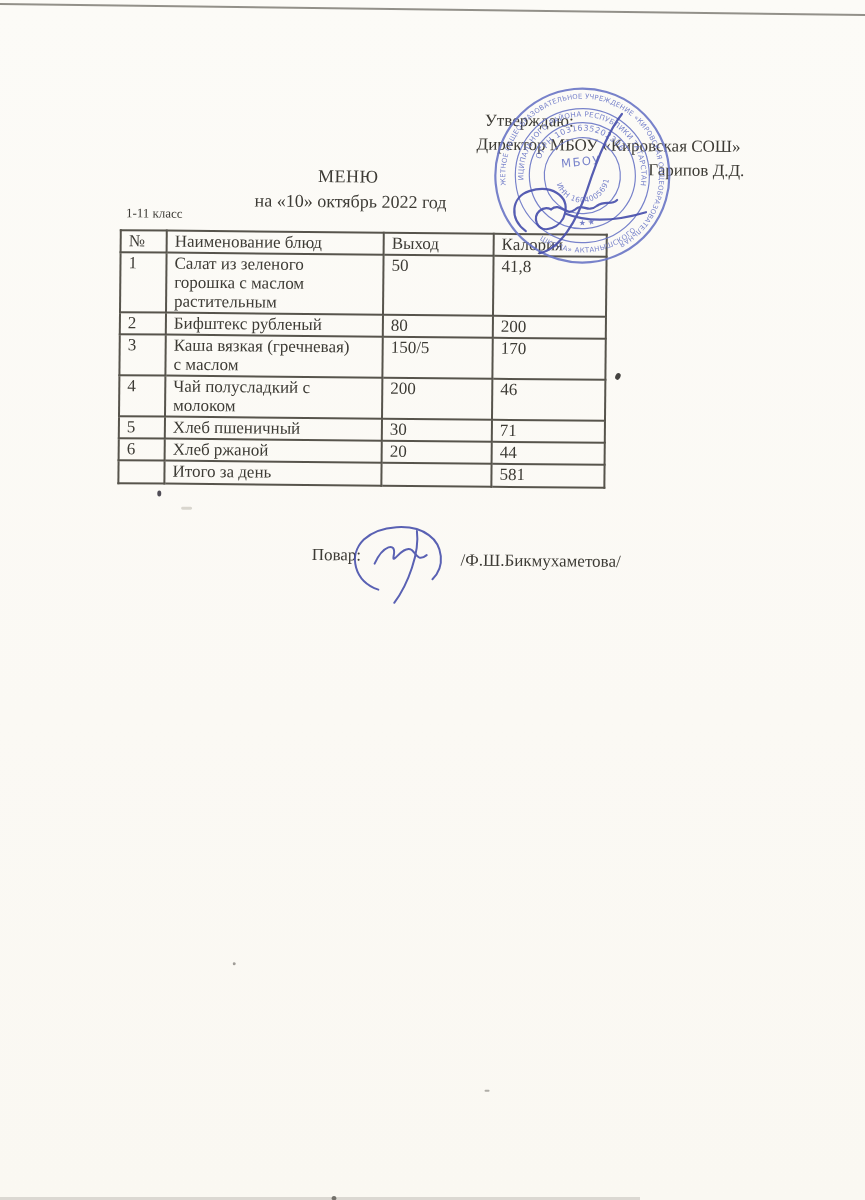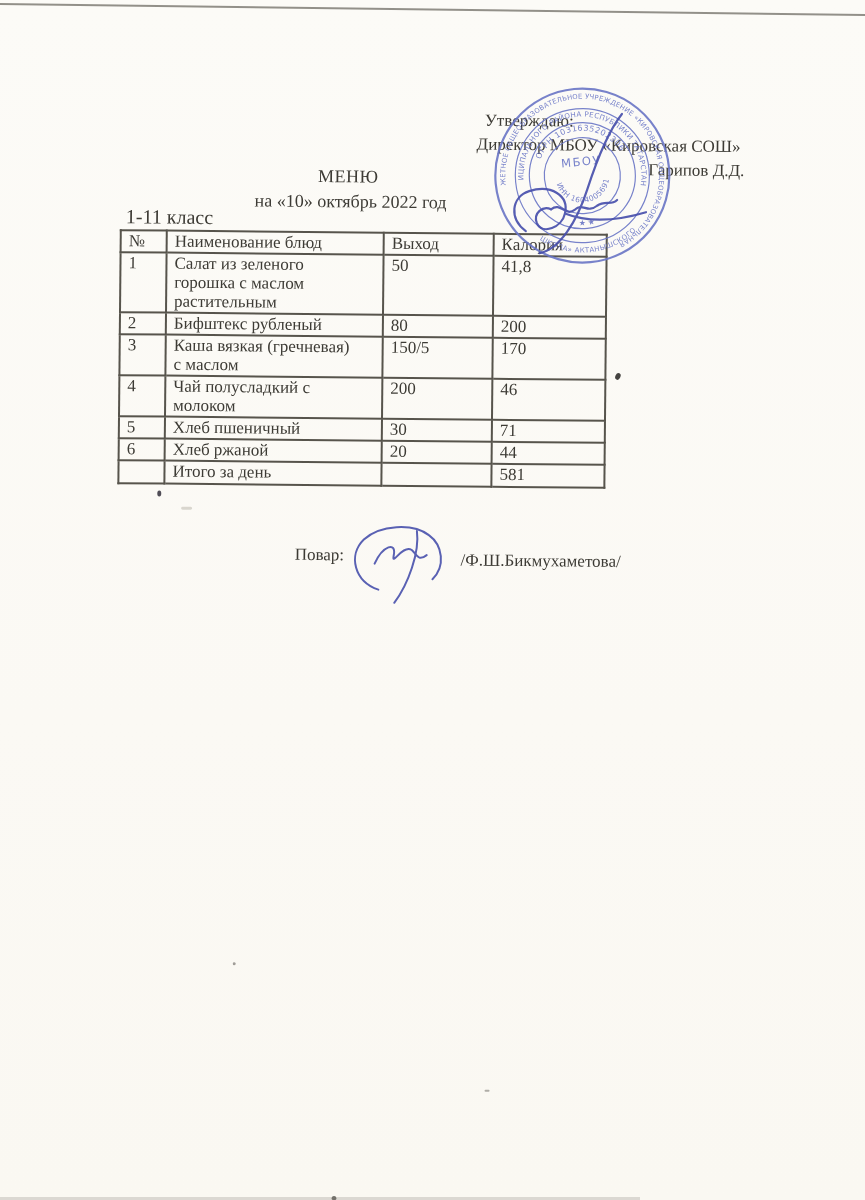--- a/index.html
+++ b/index.html
@@ -22,34 +22,34 @@
   
   .approval{position:absolute;left:478px;top:104px;width:270px;
     font-size:17px;line-height:24px;}
   .approval .l1{padding-left:8px;}
   .approval .l3{text-align:right;padding-right:2px;}
   
   .title{position:absolute;left:130px;top:163px;width:440px;text-align:center;
     font-size:18px;letter-spacing:.5px;}
   .subtitle{position:absolute;left:130px;top:188px;width:445px;text-align:center;
     font-size:18px;}
-  .class-range{position:absolute;left:128px;top:204px;font-size:20px;}
+  .class-range{position:absolute;left:128px;top:204px;font-size:13px;}
   
   table.menu{position:absolute;left:122px;top:228px;width:486px;
     border-collapse:collapse;table-layout:fixed;
     font-size:17px;line-height:19px;color:#3d3b35;}
   table.menu td,table.menu th{
     border:2px solid #57544c;vertical-align:top;text-align:left;
     font-weight:normal;padding:0 4px 1px 7px;overflow:hidden;}
   table.menu td.dish{padding-right:26px;}
   tr.hH{height:21px;} tr.h1{height:59px;} tr.h2{height:21px;}
   tr.h3{height:38px;} tr.h4{height:39px;} tr.h5{height:20px;}
   tr.h6{height:20px;} tr.hT{height:23px;}
   
-  .cook-label{position:absolute;left:300px;top:542px;font-size:17px;}
+  .cook-label{position:absolute;left:317px;top:542px;font-size:17px;}
   .cook-name{position:absolute;left:466px;top:546px;font-size:17px;}
   .cook-sig{position:absolute;left:350px;top:514px;}
   
   .stamp{position:absolute;left:493px;top:79px;transform:rotate(-6deg);opacity:.9;}
   .dir-sig{position:absolute;left:500px;top:96px;}
 </style>
 </head>
 <body>
 
 <div class="page">

